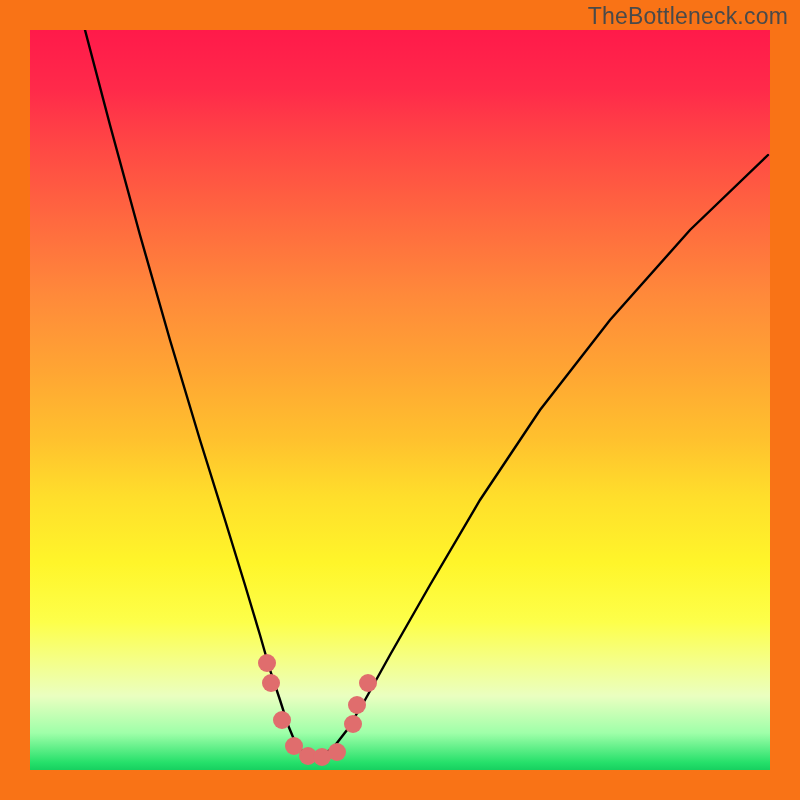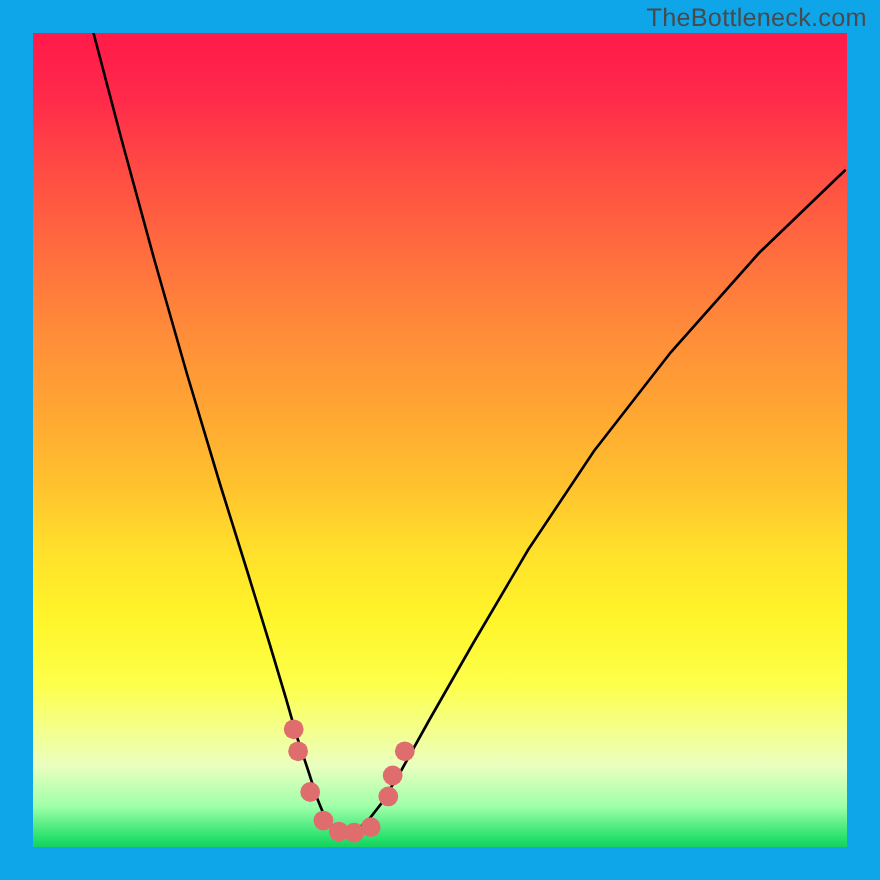--- a/index.html
+++ b/index.html
@@ -8,21 +8,21 @@
     width: 800px;
     height: 800px;
     overflow: hidden;
     background: #000;
     font-family: Arial, Helvetica, sans-serif;
   }
   .frame {
     position: relative;
     width: 800px;
     height: 800px;
-    background: #0ea5e9;
+    background: #f97316;
   }
   .plot-area {
     position: absolute;
     left: 30px;
     top: 30px;
     width: 740px;
     height: 740px;
     background: linear-gradient(
       to bottom,
       #ff1a4a 0%,

